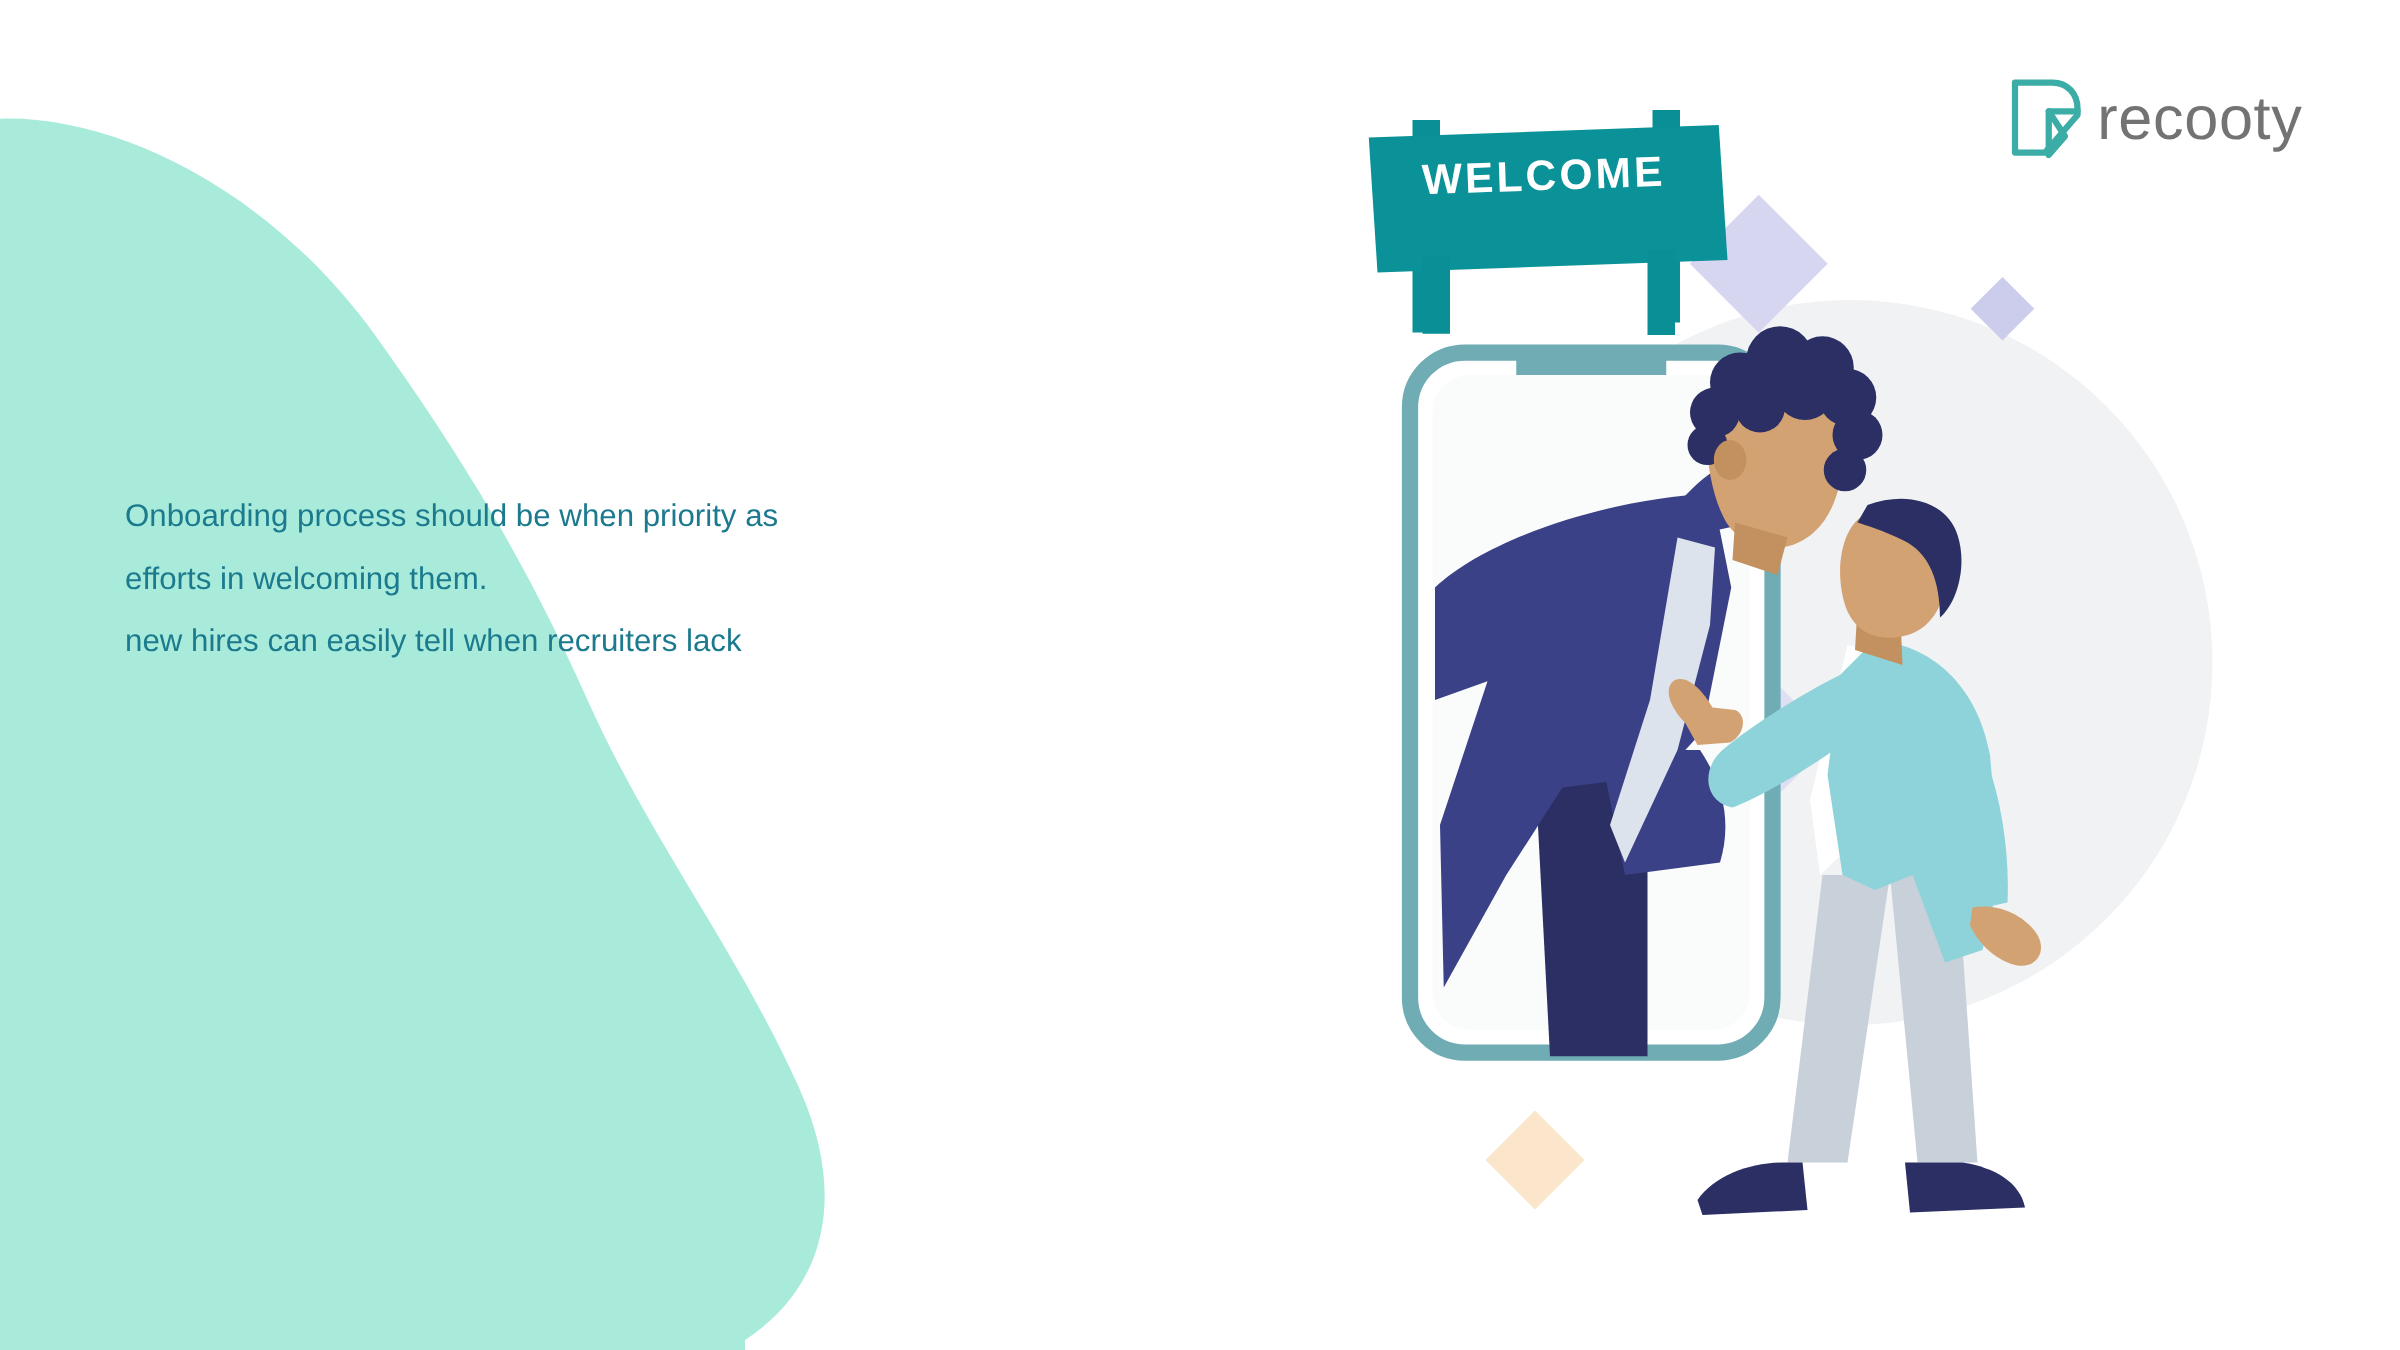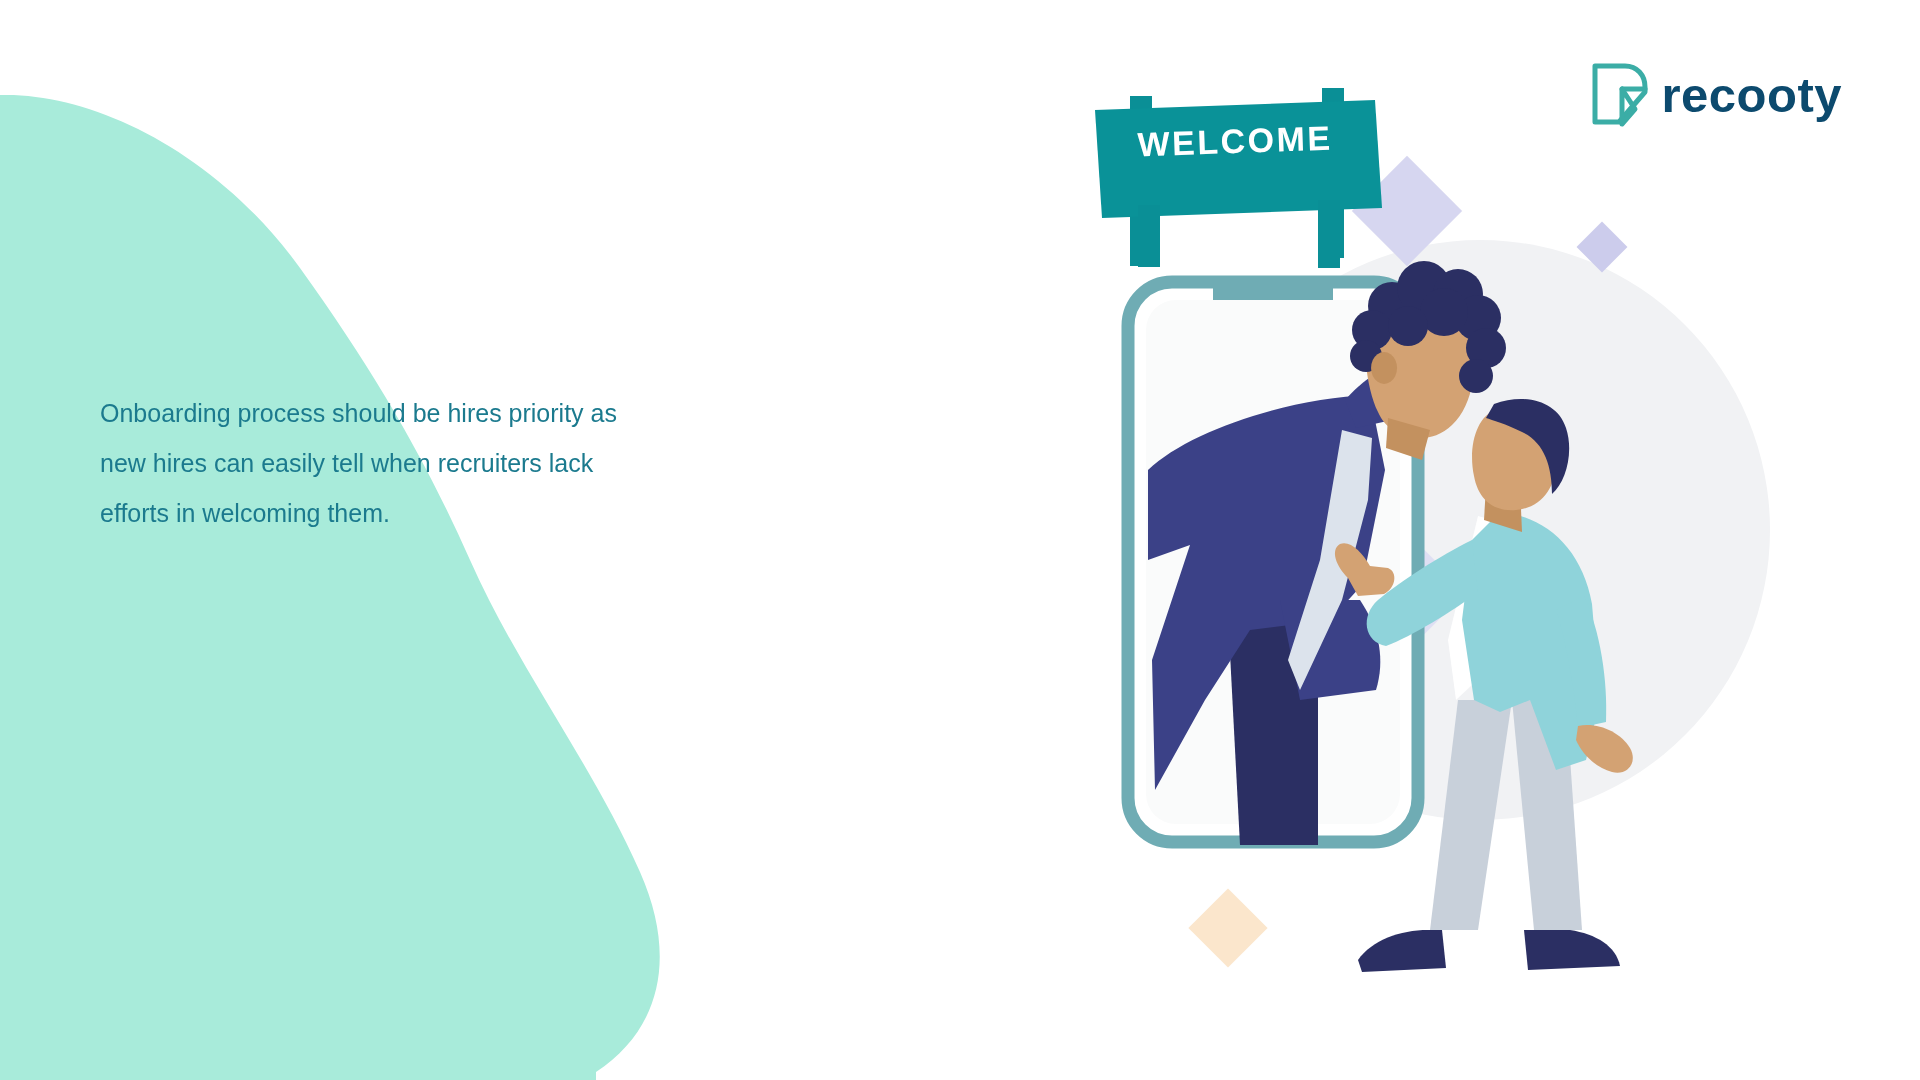--- a/index.html
+++ b/index.html
@@ -43,22 +43,22 @@
 
   
   .logo{
     position:absolute;
     right:78px;top:62px;
     display:flex;align-items:center;gap:10px;
   }
   .logo-mark{display:block;}
   .logo-word{
     font-size:49px;
-    color:#0c4a6e;
-    font-weight:700;
+    color:#737373;
+    font-weight:400;
     letter-spacing:0.5px;
     line-height:1;
     font-family:"Liberation Sans","DejaVu Sans",sans-serif;
     text-align:right;
   }
 
   
   .welcome-wrap{position:absolute;left:1085px;top:78px;width:300px;height:200px;}
   .welcome-text{
     position:absolute;
@@ -195,23 +195,23 @@
              C 1552,466 1544,442 1522,432
              C 1506,424 1492,420 1486,418 Z" fill="#2B2F63"></path>
   </svg>
 
   <div class="welcome-wrap">
     <div class="welcome-text" style="top:46px;transform:rotate(-2deg);">WELCOME</div>
   </div>
 
   <div class="text-col">
     <p class="subcopy">
-      <span class="ln">Onboarding process should be hires priority as</span>
+      <span class="ln">Onboarding process should be when priority as</span>
+      <span class="ln">efforts in welcoming them.</span>
       <span class="ln">new hires can easily tell when recruiters lack</span>
-      <span class="ln">efforts in welcoming them.</span>
     </p>
   </div>
 
   <div class="logo">
     <svg class="logo-mark" width="62" height="66" viewBox="0 0 62 66">
       <path d="M6,4 H36 C48,4 56,13 56,25 L56,30 L30,60 L6,60 Z" fill="none" stroke="#3BADA6" stroke-width="5" stroke-linejoin="round" stroke-linecap="round"></path>
       <path d="M33,27 L56,27" stroke="#3BADA6" stroke-width="5" stroke-linecap="round"></path>
       <path d="M33,27 L33,62 L46,47 Z" fill="none" stroke="#3BADA6" stroke-width="5" stroke-linejoin="round" stroke-linecap="round"></path>
     </svg>
     <span class="logo-word">recooty</span>

